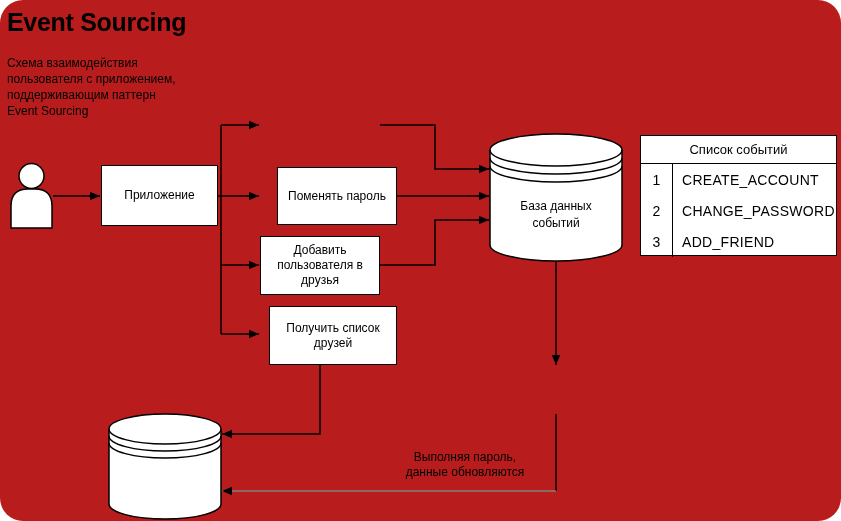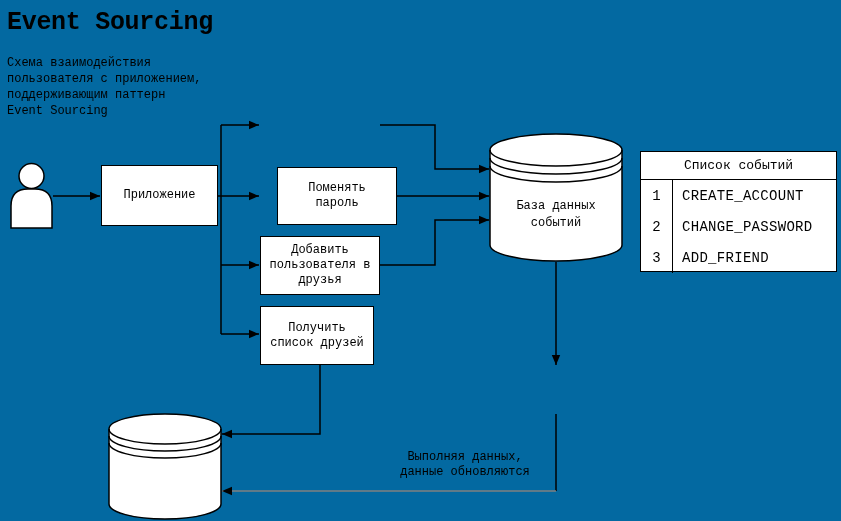--- a/index.html
+++ b/index.html
@@ -1,22 +1,23 @@
 <!DOCTYPE html>
 <html><head>
 <meta charset="utf-8">
 <style>
   html,body{margin:0;padding:0;background:#fff;}
   .canvas{
     position:relative;
     width:841px;height:521px;
-    background:#0369a1;
-    font-family:Liberation Mono, monospace;
+    background:#b91c1c;
+    font-family:Liberation Sans, sans-serif;
     color:#000;
     overflow:hidden;
+    border-radius:23px;
   }
   .overlay{position:absolute;left:0;top:0;}
   .page-title{
     position:absolute;left:7px;top:8px;margin:0;
     font-size:25px;font-weight:bold;letter-spacing:-0.3px;
   }
   .subtitle{
     position:absolute;left:7px;top:55px;
     font-size:12px;line-height:16px;white-space:pre-line;
   }
@@ -31,21 +32,21 @@
     position:absolute;text-align:center;
     font-size:12px;line-height:17px;
   }
   .annotation{
     position:absolute;left:385px;top:450px;width:160px;
     text-align:center;font-size:12px;line-height:15px;white-space:pre-line;
   }
   .etable{
     position:absolute;left:640px;top:135px;width:197px;height:121px;
     border:1.5px solid #000;box-sizing:border-box;background:#fff;
-    display:flex;flex-direction:column;margin-top:16px;
+    display:flex;flex-direction:column;
   }
   .etable-head{
     height:28px;flex:0 0 28px;
     border-bottom:1.5px solid #000;box-sizing:border-box;
     display:flex;align-items:center;justify-content:center;
     font-size:13px;
   }
   .etable-body{position:relative;flex:1;}
   .etable-divider{
     position:absolute;left:31px;top:0;bottom:0;
@@ -122,21 +123,21 @@
 
 
   <div class="node" style="left:277px;top:167px;width:120px;height:58px;">
     <span>Поменять пароль</span>
   </div>
 
   <div class="node" style="left:260px;top:236px;width:120px;height:59px;">
     <span>Добавить пользователя в друзья</span>
   </div>
 
-  <div class="node" style="left:260px;top:306px;width:114px;height:59px;">
+  <div class="node" style="left:269px;top:306px;width:128px;height:59px;">
     <span>Получить список друзей</span>
   </div>
 
   <div class="cyl-label" style="left:496px;top:198px;width:120px;">База данных событий</div>
 
 
 
   <div class="etable">
     <div class="etable-head">Список событий</div>
     <div class="etable-body">
@@ -149,16 +150,16 @@
         <div class="etable-num">2</div>
         <div class="etable-name">CHANGE_PASSWORD</div>
       </div>
       <div class="etable-row">
         <div class="etable-num">3</div>
         <div class="etable-name">ADD_FRIEND</div>
       </div>
     </div>
   </div>
 
-  <div class="annotation">Выполняя данных,
+  <div class="annotation">Выполняя пароль,
 данные обновляются</div>
 
 </div>
 
 </body></html>

